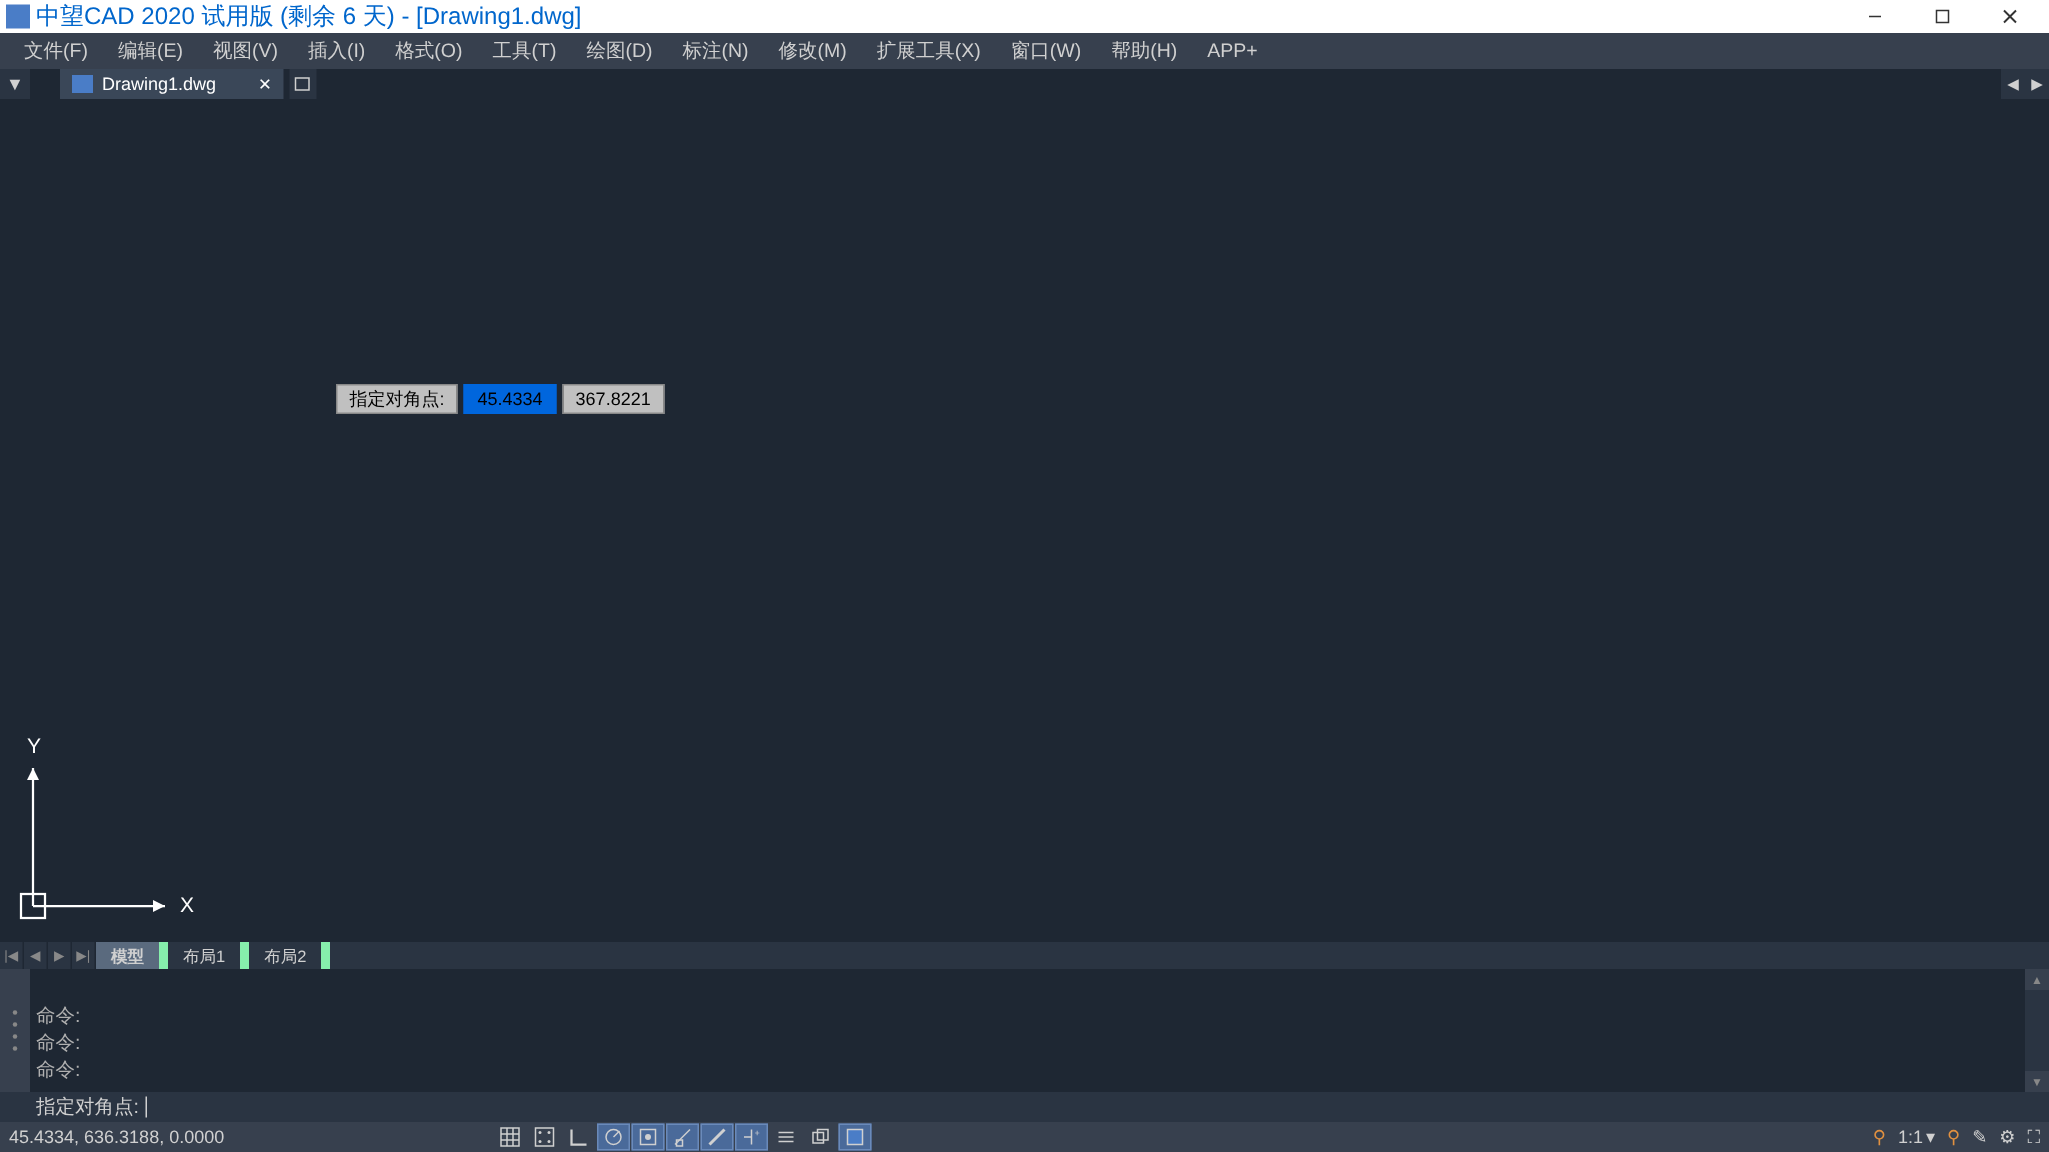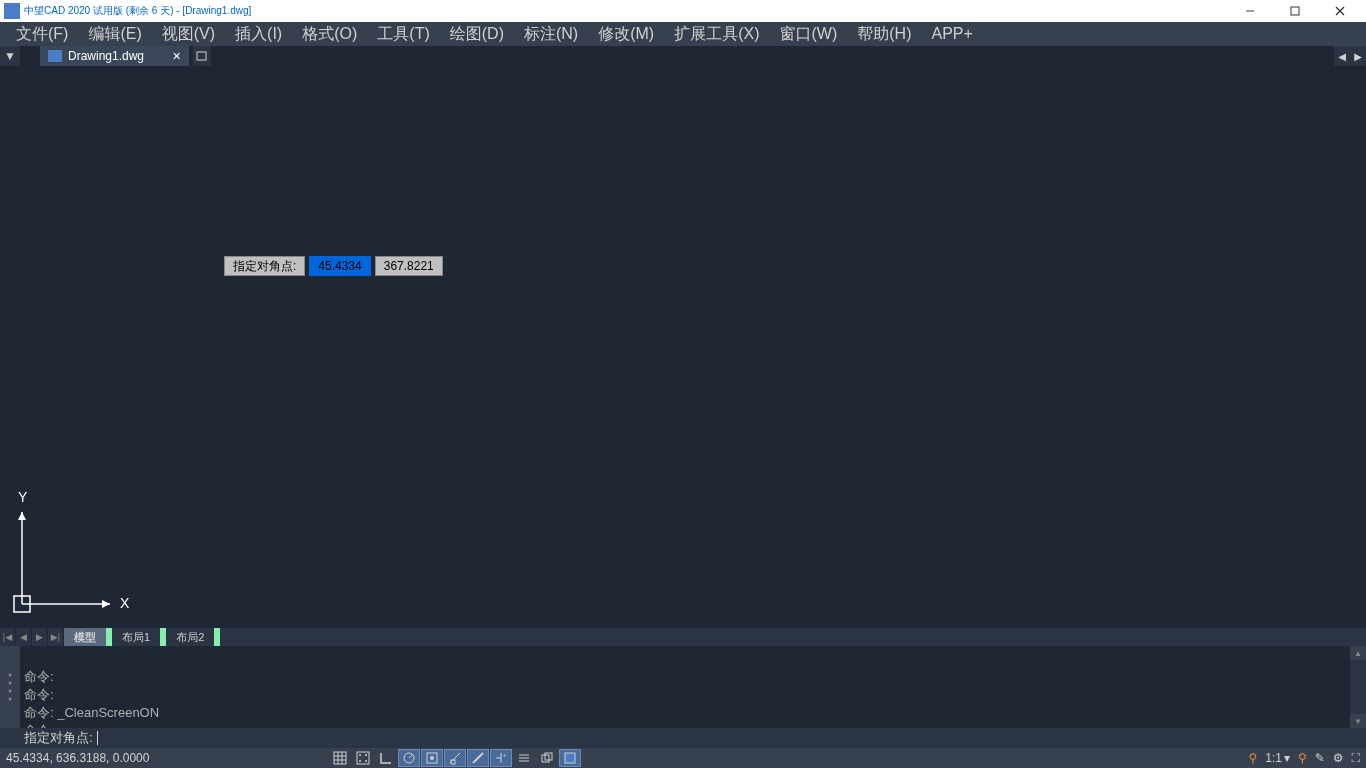--- a/index.html
+++ b/index.html
@@ -1,28 +1,28 @@
 <!DOCTYPE html>
 <html><head>
 <meta charset="utf-8">
 <style>
 * { margin: 0; padding: 0; box-sizing: border-box; font-family: "Microsoft YaHei", sans-serif; }
 body { width: 1366px; height: 768px; background: #1e2733; overflow: hidden; font-size: 12px; color: #d0d0d0; position: relative; }
 
 
 .titlebar { height: 22px; background: #fff; display: flex; align-items: center; padding: 0 4px; }
 .titlebar .app-icon { width: 16px; height: 16px; background: #4a7dc7; margin-right: 4px; }
-.titlebar .title-text { color: #0066cc; font-size: 10px; }
+.titlebar .title-text { color: #0066cc; font-size: 16px; }
 .titlebar .win-controls { margin-left: auto; display: flex; }
 .titlebar .win-btn { width: 45px; height: 22px; display: flex; align-items: center; justify-content: center; color: #333; font-size: 11px; }
 .titlebar .win-btn svg { width: 10px; height: 10px; }
 
 
 .menubar { height: 24px; background: #37404e; display: flex; align-items: center; padding: 0 6px; }
-.menubar .menu-item { padding: 0 10px; color: #d0d0d0; font-size: 16px; line-height: 24px; cursor: pointer; }
+.menubar .menu-item { padding: 0 10px; color: #d0d0d0; font-size: 13px; line-height: 24px; cursor: pointer; }
 
 
 .tabbar { height: 20px; background: #1e2733; display: flex; align-items: stretch; position: relative; }
 .tabbar .dropdown { width: 20px; background: #2a3442; display: flex; align-items: center; justify-content: center; color: #d0d0d0; margin-right: 20px; }
 .tabbar .tab { background: #3a4758; display: flex; align-items: center; padding: 0 8px; color: #fff; font-family: Consolas, monospace; font-size: 12px; position: relative; }
 .tabbar .tab.active { background: #3a4758; font-weight: normal; }
 .tabbar .tab .tab-icon { width: 14px; height: 12px; background: #4a7dc7; margin-right: 6px; }
 .tabbar .tab .close-x { margin-left: 28px; font-size: 11px; cursor: pointer; }
 .tabbar .new-tab { width: 18px; background: #2a3442; margin-left: 4px; display: flex; align-items: center; justify-content: center; }
 .tabbar .nav-arrows { margin-left: auto; display: flex; }
@@ -168,21 +168,20 @@
     <svg width="10" height="40">
         <circle cx="5" cy="8" r="1.5" fill="#888"></circle>
         <circle cx="5" cy="16" r="1.5" fill="#888"></circle>
         <circle cx="5" cy="24" r="1.5" fill="#888"></circle>
         <circle cx="5" cy="32" r="1.5" fill="#888"></circle>
       </svg>
   </div>
   <div class="lines">
     <div>命令:</div>
     <div>命令:</div>
-    <div>命令: _CleanScreenON</div>
     <div>命令:</div>
   </div>
   <div class="scroll">
     <div class="sbtn">▲</div>
     <div class="strack"></div>
     <div class="sbtn">▼</div>
   </div>
 </div>
 
 <div class="cmd-input">

